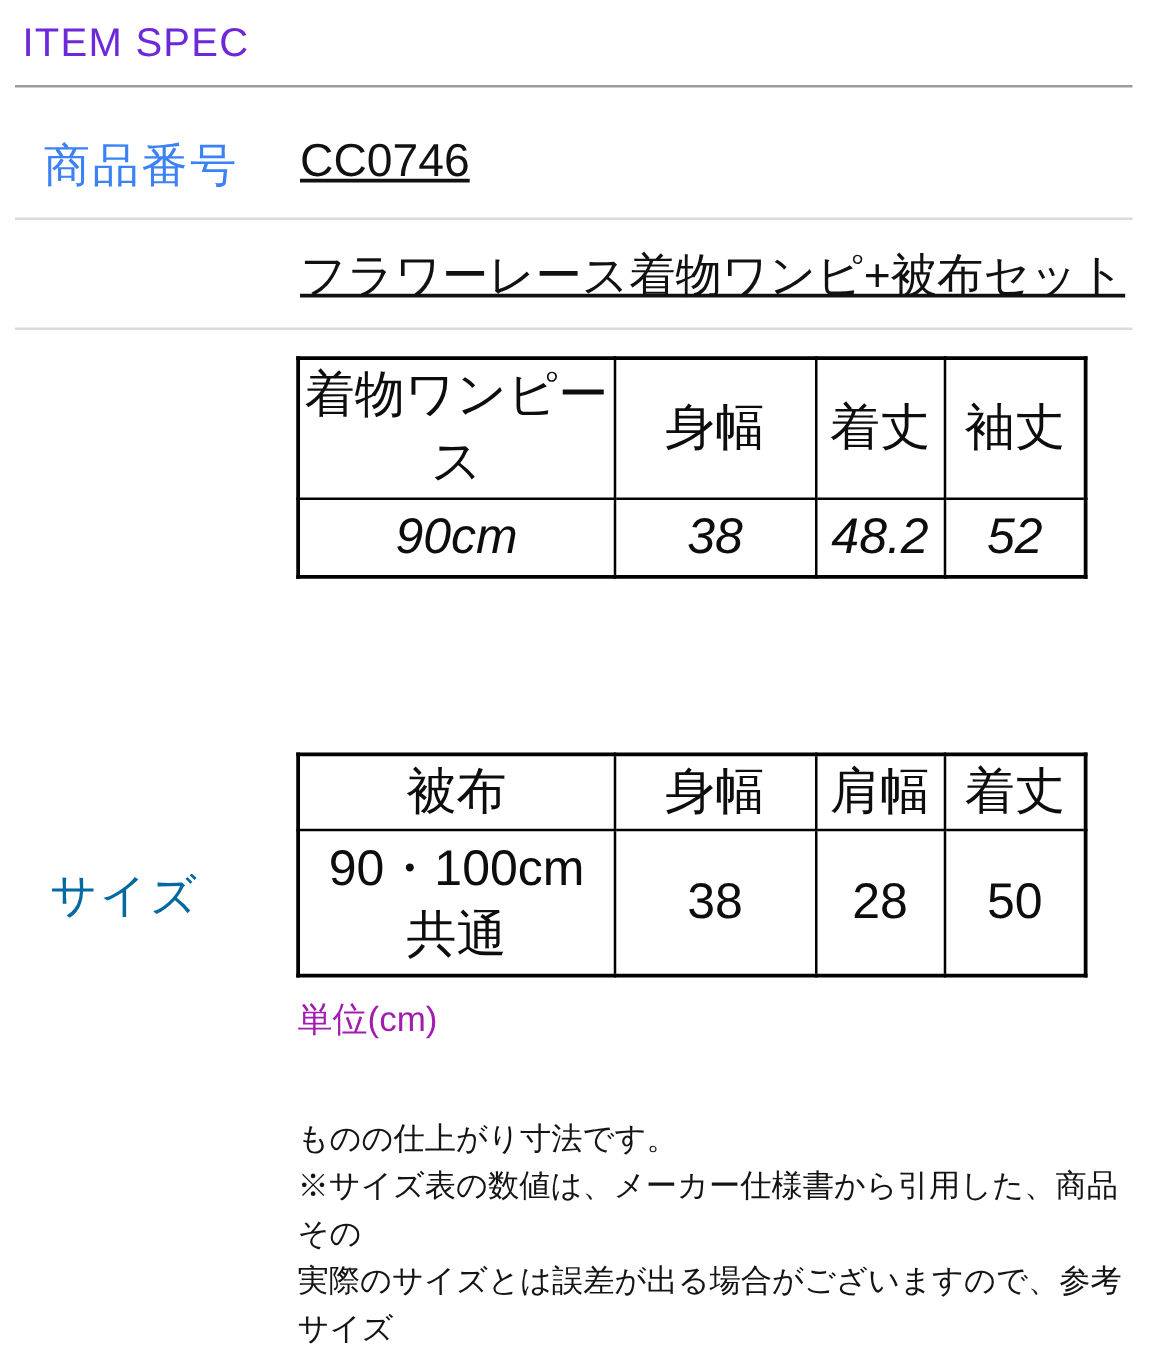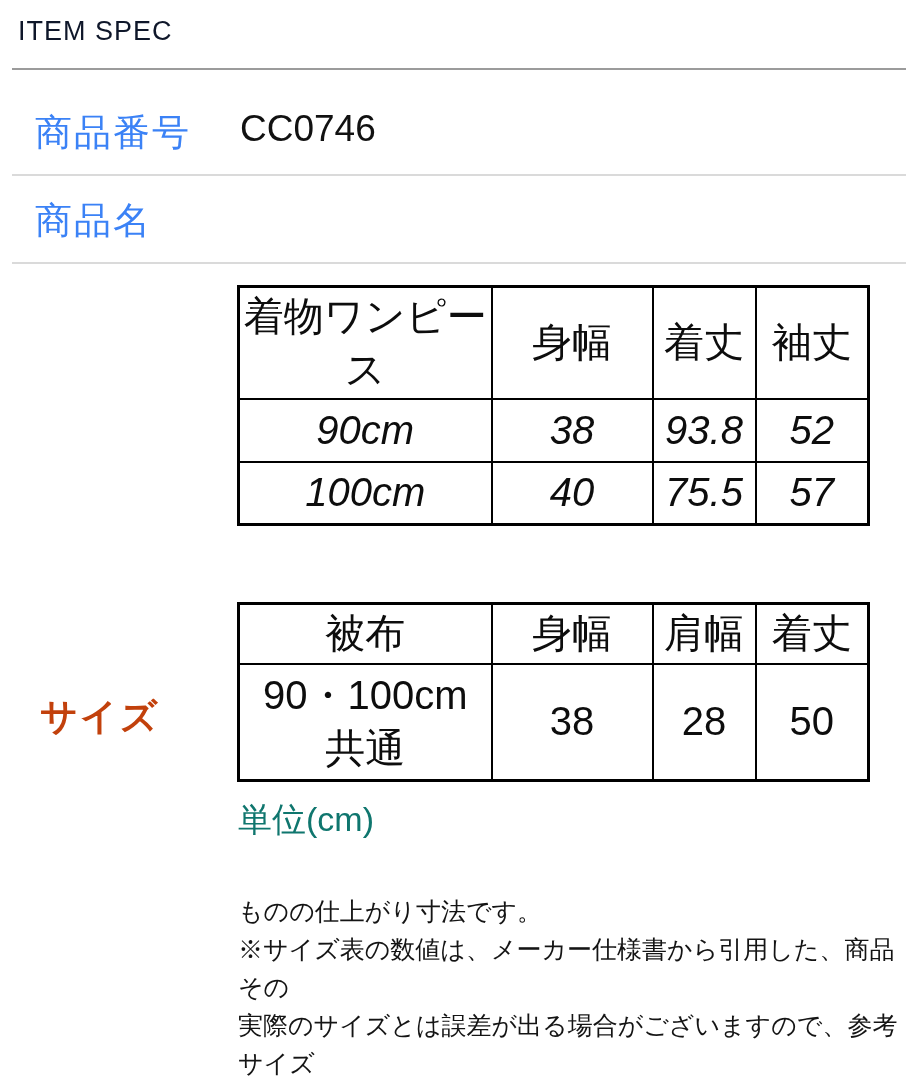--- a/index.html
+++ b/index.html
@@ -9,22 +9,22 @@
     height: 1080px;
     background: #ffffff;
     font-family: "Liberation Sans", sans-serif;
     color: #141414;
     overflow: hidden;
   }
   .page-title {
     position: absolute;
     left: 18px;
     top: 16px;
-    font-size: 27px;
-    color: #0f172a;
+    font-size: 32px;
+    color: #6d28d9;
     letter-spacing: 1px;
   }
   .hr {
     position: absolute;
     left: 12px;
     width: 894px;
     height: 2px;
   }
   .hr-dark  { top: 68px;  background: #9b9b9b; }
   .hr-light-1 { top: 174px; background: #dadada; }
@@ -37,32 +37,32 @@
     letter-spacing: 2px;
     color: #3b82f6;
     white-space: nowrap;
   }
   .field-value {
     position: absolute;
     left: 240px;
     font-size: 37px;
     color: #111111;
     white-space: nowrap;
+    text-decoration: underline;
   }
   .fy1 { top: 108px; }
   .fy2 { top: 196px; }
 
   .size-label {
     position: absolute;
     left: 40px;
     top: 692px;
     font-size: 37px;
     letter-spacing: 2px;
-    color: #c2410c;
-    font-weight: bold;
+    color: #0369a1;
   }
 
   table.spec-table {
     position: absolute;
     left: 237px;
     border-collapse: collapse;
     table-layout: fixed;
     width: 630px;
     border: 3px solid #000000;
   }
@@ -87,22 +87,22 @@
   .c4 { width: 113px; }
   .t1 tr.hdr  { height: 110px; }
   .t1 tr.data { height: 63px; font-style: italic; }
   .t2 tr.hdr  { height: 60px; }
   .t2 tr.data { height: 117px; }
 
   .unit-note {
     position: absolute;
     left: 238px;
     top: 797px;
-    font-size: 34px;
-    color: #0f766e;
+    font-size: 28px;
+    color: #a21caf;
   }
   .notes {
     position: absolute;
     left: 238px;
     top: 892px;
     width: 676px;
     font-size: 25px;
     line-height: 38px;
     color: #141414;
   }
@@ -115,21 +115,21 @@
 
   <div class="page-title">ITEM SPEC</div>
 
   <div class="hr hr-dark"></div>
 
   <div class="field-label fy1">商品番号</div>
   <div class="field-value fy1">CC0746</div>
 
   <div class="hr hr-light-1"></div>
 
-  <div class="field-label fy2">商品名</div>
+  <div class="field-value fy2">フラワーレース着物ワンピ+被布セット</div>
 
   <div class="hr hr-light-2"></div>
 
   <div class="size-label">サイズ</div>
 
   <table class="spec-table t1">
     <colgroup>
       <col class="c1">
         <col class="c2">
         <col class="c3">
@@ -138,28 +138,22 @@
     <tbody>
       <tr class="hdr">
         <th>着物ワンピース</th>
         <th>身幅</th>
         <th>着丈</th>
         <th>袖丈</th>
       </tr>
       <tr class="data">
         <td>90cm</td>
         <td>38</td>
-        <td>93.8</td>
+        <td>48.2</td>
         <td>52</td>
-      </tr>
-      <tr class="data">
-        <td>100cm</td>
-        <td>40</td>
-        <td>75.5</td>
-        <td>57</td>
       </tr>
     </tbody>
   </table>
 
   <table class="spec-table t2">
     <colgroup>
       <col class="c1">
         <col class="c2">
         <col class="c3">
         <col class="c4">

